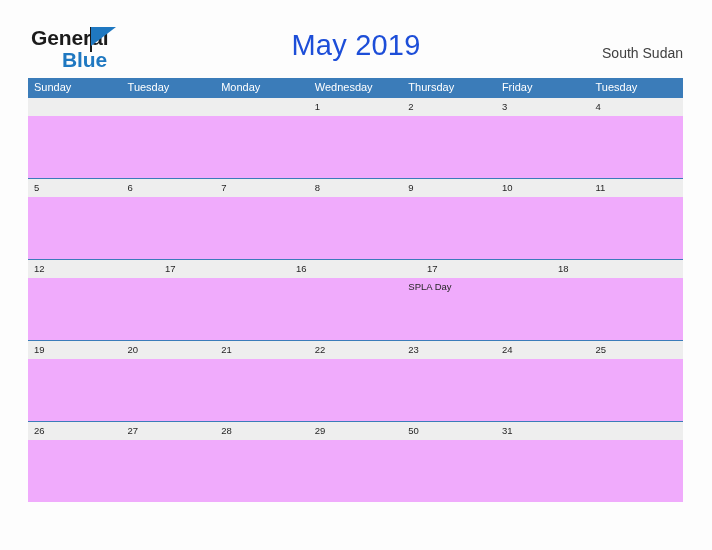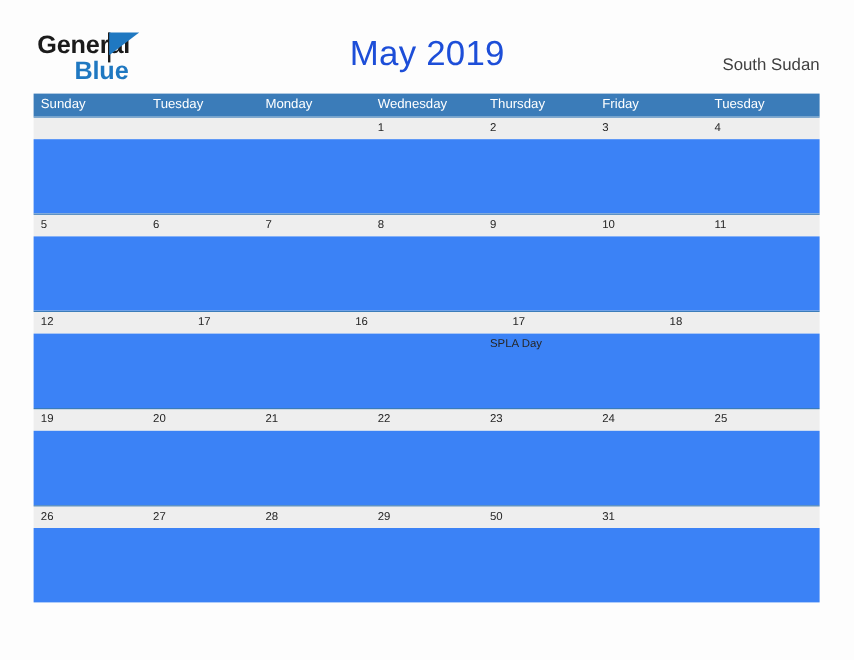--- a/index.html
+++ b/index.html
@@ -133,21 +133,21 @@
     color: #262626;
     line-height: 18px;
     padding-left: 6px;
     box-sizing: border-box;
     white-space: nowrap;
     overflow: hidden;
   }
   .week-body {
     display: flex;
     height: 62px;
-    background: #3b82f6;
+    background: #f0abfc;
   }
   .body-cell {
     flex: 1 1 0;
     padding: 3px 6px 0 6px;
     box-sizing: border-box;
     overflow: hidden;
   }
   .event {
     font-size: 9.5px;
     color: #262626;

